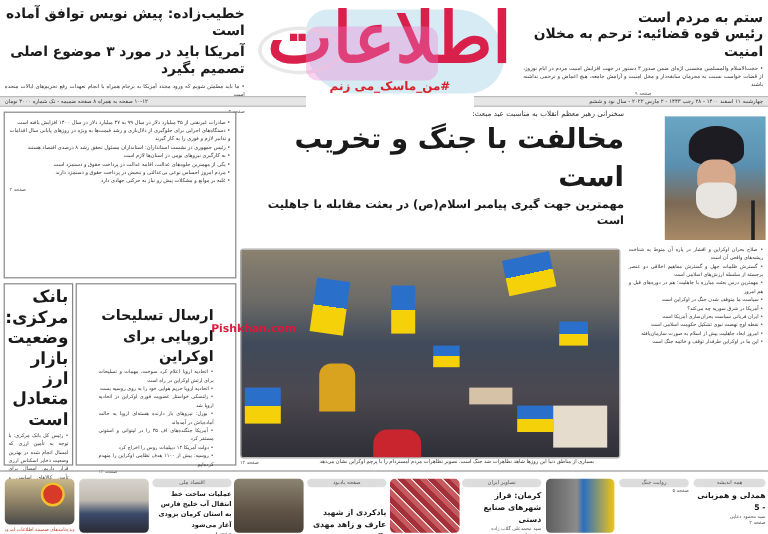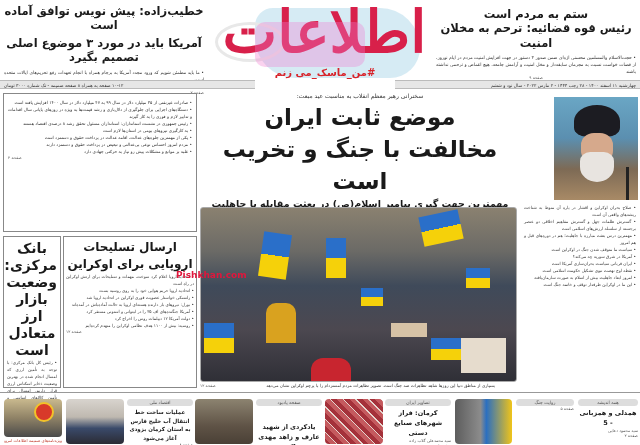--- a/index.html
+++ b/index.html
@@ -1,19 +1,19 @@
 <!DOCTYPE html>
 <html><head>
 <meta charset="utf-8">
 <style>
 *{box-sizing:border-box;margin:0;padding:0}
 html,body{width:640px;height:445px;overflow:hidden;background:#fff}
 body{font-family:"DejaVu Sans",sans-serif;color:#1a1a1a;position:relative;direction:rtl}
 .abs{position:absolute}
-.hl{font-weight:bold;text-align:center;line-height:1.25}
+.hl{font-weight:bold;line-height:1.25}
 .body-txt{font-size:5px;line-height:9px;color:#333;text-align:justify}
 .bullet::before{content:"• "}
 .ref{font-size:4px;color:#555;text-align:left}
 .box{border:1px solid #888}
 .dateline{background:#e6e6e6;height:9px;font-size:4.5px;line-height:9px;color:#333;padding:0 4px;border-top:1px solid #bbb;border-bottom:1px solid #bbb}
 .tag{background:#ddd;border-radius:4px;font-size:4.5px;text-align:center;color:#555;height:7px;line-height:7px}
 .photo{background:#888;border-radius:4px;overflow:hidden}
 </style>
 </head>
 <body>
@@ -55,35 +55,34 @@
   <div class="body-txt bullet" style="font-size:4.3px;line-height:7px;">غلبه بر موانع و مشکلات پیش رو نیاز به حرکتی جهادی دارد</div>
   <div class="ref">صفحه ۲</div>
 </div>
 
 <div class="abs box" style="left:3px;top:236px;width:58px;height:152px;padding:3px;">
   <div class="hl" style="font-size:14px;line-height:17px;">بانک مرکزی: وضعیت بازار ارز متعادل است</div>
   <div class="body-txt bullet" style="font-size:4.2px;line-height:7px;">رئیس کل بانک مرکزی: با توجه به تأمین ارزی که امسال انجام شده در بهترین وضعیت ذخایر اسکناس ارزی قرار داریم. امسال برای تأمین کالاهای اساسی و سایر کالاها بیش از ۵۰ میلیارد دلار تأمین ارز شده است</div>
   <div class="ref">صفحه ۴</div>
 </div>
 
-<div class="abs box" style="left:63px;top:236px;width:134px;height:152px;padding:2px;">
+<div class="abs box" style="left:63px;top:236px;width:134px;height:152px;padding:18px;">
   <div class="hl" style="font-size:12px;line-height:17px;">ارسال تسلیحات اروپایی برای اوکراین</div>
   <div class="body-txt bullet" style="font-size:4.2px;line-height:7px;">اتحادیه اروپا اعلام کرد سوخت، مهمات و تسلیحات برای ارتش اوکراین در راه است</div>
   <div class="body-txt bullet" style="font-size:4.2px;line-height:7px;">اتحادیه اروپا حریم هوایی خود را به روی روسیه بست</div>
   <div class="body-txt bullet" style="font-size:4.2px;line-height:7px;">زلنسکی خواستار عضویت فوری اوکراین در اتحادیه اروپا شد</div>
   <div class="body-txt bullet" style="font-size:4.2px;line-height:7px;">بورل: نیروهای باز دارنده هسته‌ای اروپا به حالت آماده‌باش در آمده‌اند</div>
   <div class="body-txt bullet" style="font-size:4.2px;line-height:7px;">آمریکا جنگنده‌های اف ۳۵ را در لیتوانی و استونی مستقر کرد</div>
   <div class="body-txt bullet" style="font-size:4.2px;line-height:7px;">دولت آمریکا ۱۲ دیپلمات روس را اخراج کرد</div>
   <div class="body-txt bullet" style="font-size:4.2px;line-height:7px;">روسیه: بیش از ۱۱۰۰ هدف نظامی اوکراین را منهدم کرده‌ایم</div>
   <div class="ref">صفحه ۱۲</div>
 </div>
 
 <div class="abs" style="left:200px;top:92px;width:320px;height:110px;">
   <div class="hl" style="font-size:6px;font-weight:normal;color:#333;">سخنرانی رهبر معظم انقلاب به مناسبت عید مبعث:</div>
-  <div class="hl" style="font-size:23px;line-height:32px;margin-top:1px;font-family:'DejaVu Sans',sans-serif;">موضع ثابت ایران</div>
   <div class="hl" style="font-size:23px;line-height:32px;">مخالفت با جنگ و تخریب است</div>
   <div class="hl" style="font-size:9.5px;line-height:14px;">مهمترین جهت گیری پیامبر اسلام(ص) در بعثت مقابله با جاهلیت است</div>
 </div>
 
 <div class="abs" style="left:554px;top:97px;width:84px;height:103px;background:linear-gradient(180deg,#6aa6c4 0%,#5b8fb0 40%,#7d6a55 70%,#a88a66 100%);overflow:hidden;">
   <div class="abs" style="left:20px;top:8px;width:46px;height:32px;background:#1c1c22;border-radius:50% 50% 30% 30%;"></div>
   <div class="abs" style="left:27px;top:36px;width:32px;height:30px;background:#d6a98c;border-radius:40%;"></div>
   <div class="abs" style="left:26px;top:55px;width:34px;height:30px;background:#e8e4e0;border-radius:30% 30% 50% 50%;"></div>
   <div class="abs" style="left:72px;top:70px;width:3px;height:33px;background:#222;"></div>
 </div>

